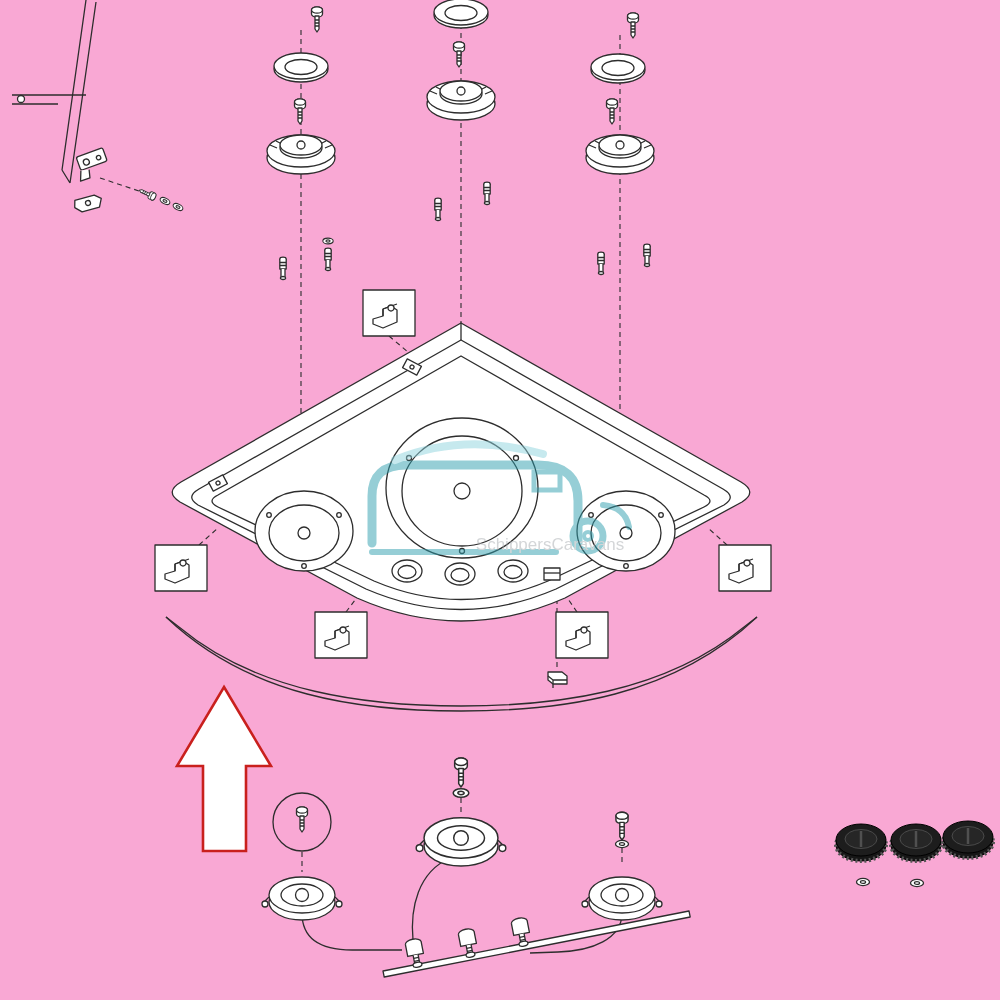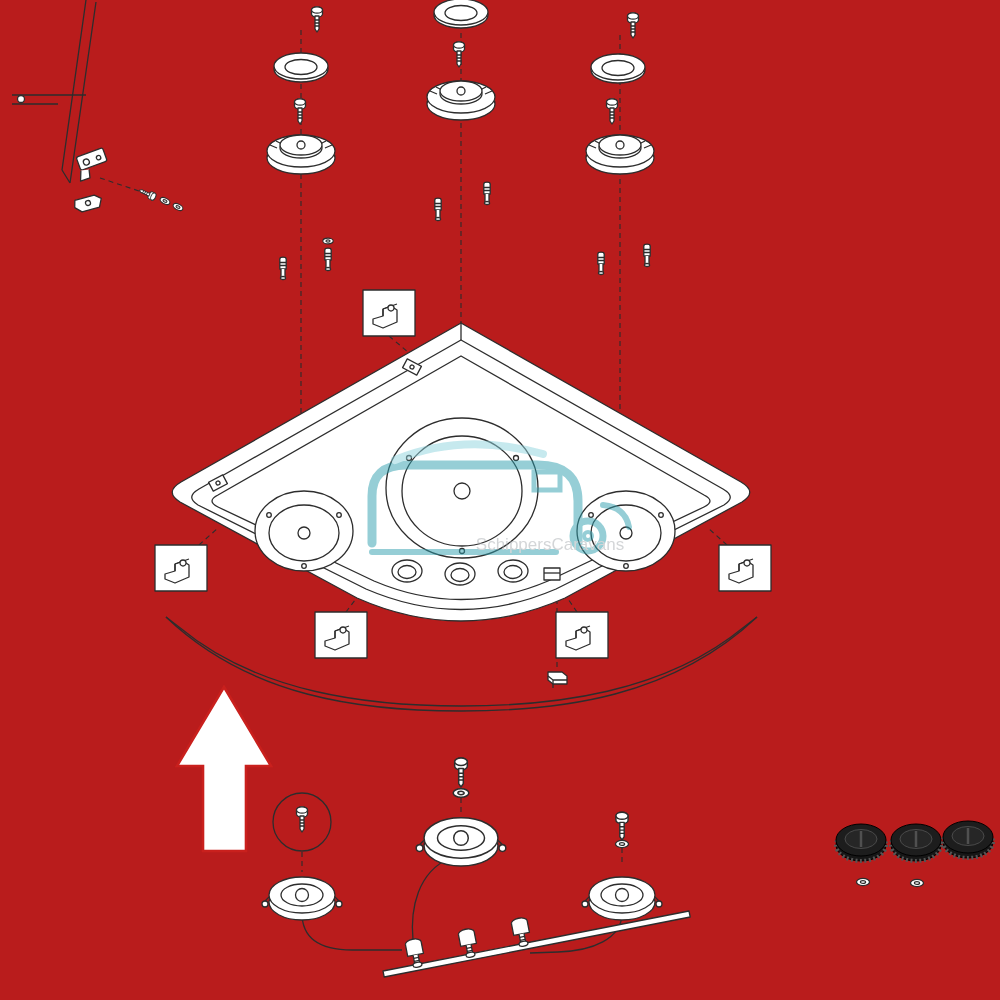--- a/index.html
+++ b/index.html
@@ -1,16 +1,16 @@
 <!DOCTYPE html>
 <html><head>
 <meta charset="utf-8">
 <style>
   html,body{margin:0;padding:0;background:#ffffff;}
-  .stage{position:relative;width:1000px;height:1000px;background:#b91c1c;overflow:hidden;
+  .stage{position:relative;width:1000px;height:1000px;background:#f9a8d4;overflow:hidden;
          font-family:"Liberation Sans", sans-serif;}
   svg{display:block}
   .s  {stroke:#2d2d2d;stroke-width:1.3;fill:none;stroke-linejoin:round;}
   .sw {stroke:#2d2d2d;stroke-width:1.3;fill:#ffffff;stroke-linejoin:round;}
   .d  {stroke:#2d2d2d;stroke-width:1.1;fill:none;stroke-dasharray:5 4;}
   text{font-family:"Liberation Sans", sans-serif;}
 </style>
 </head>
 <body>
 

